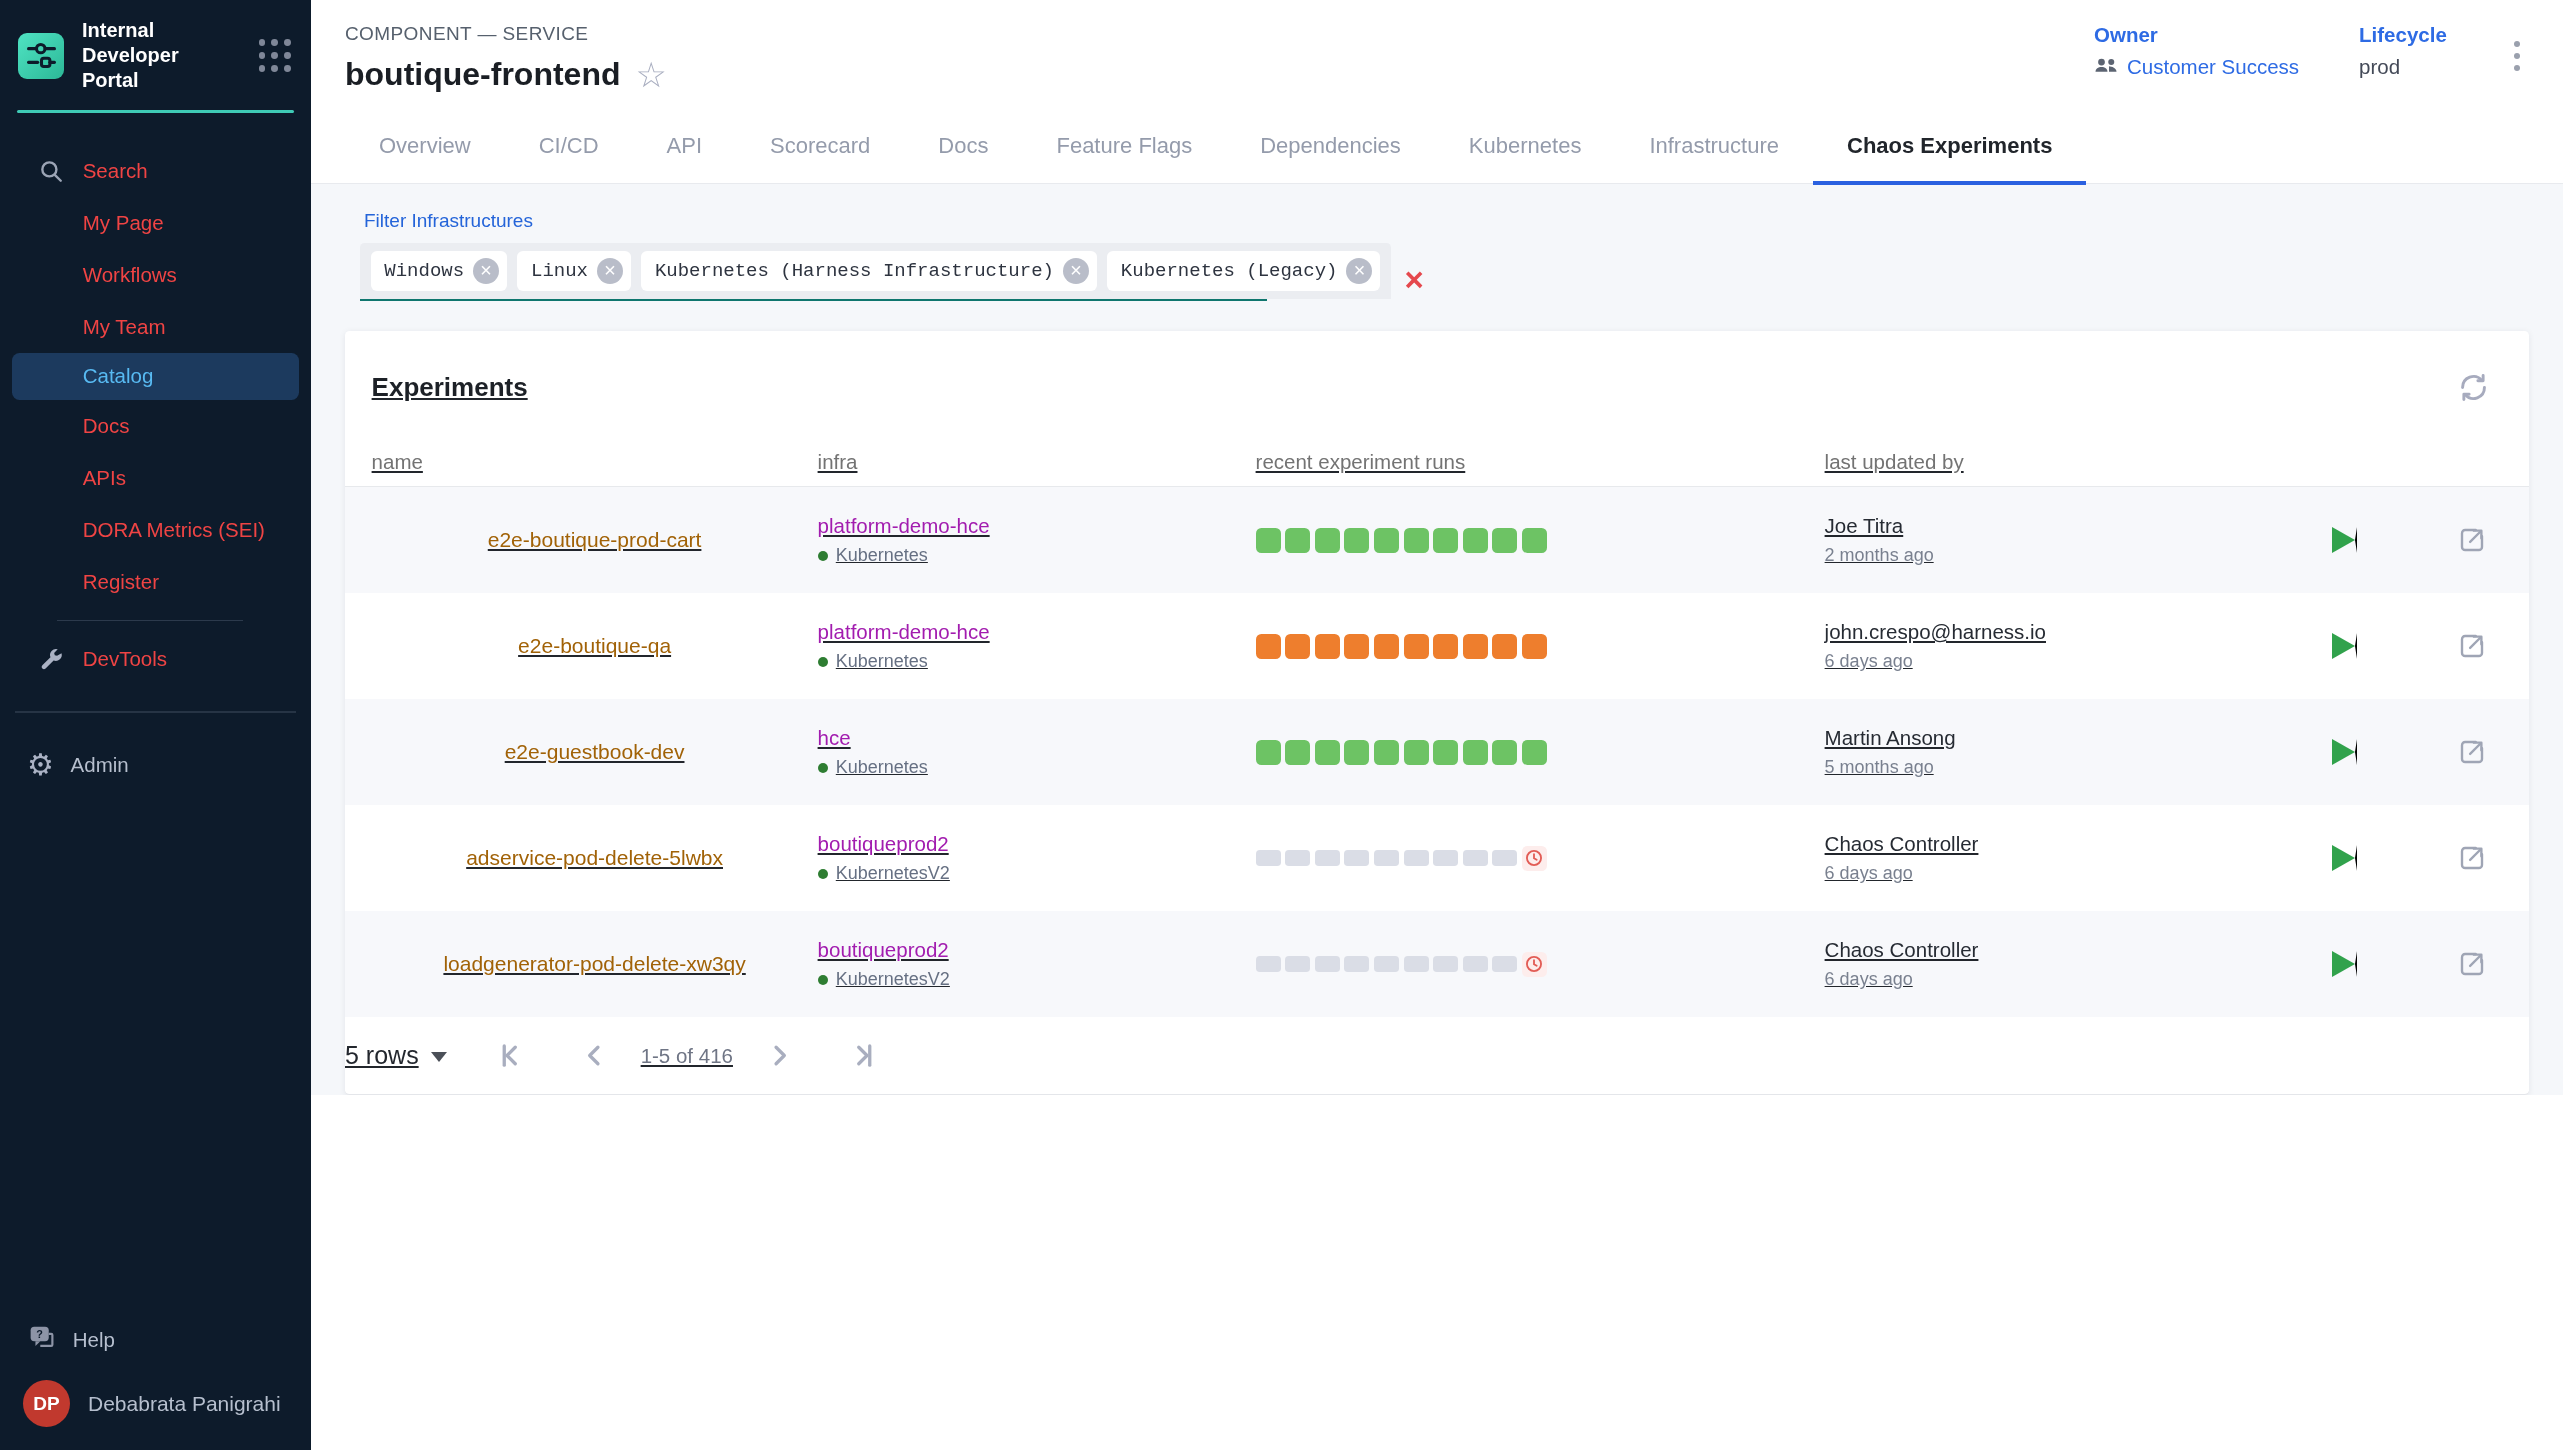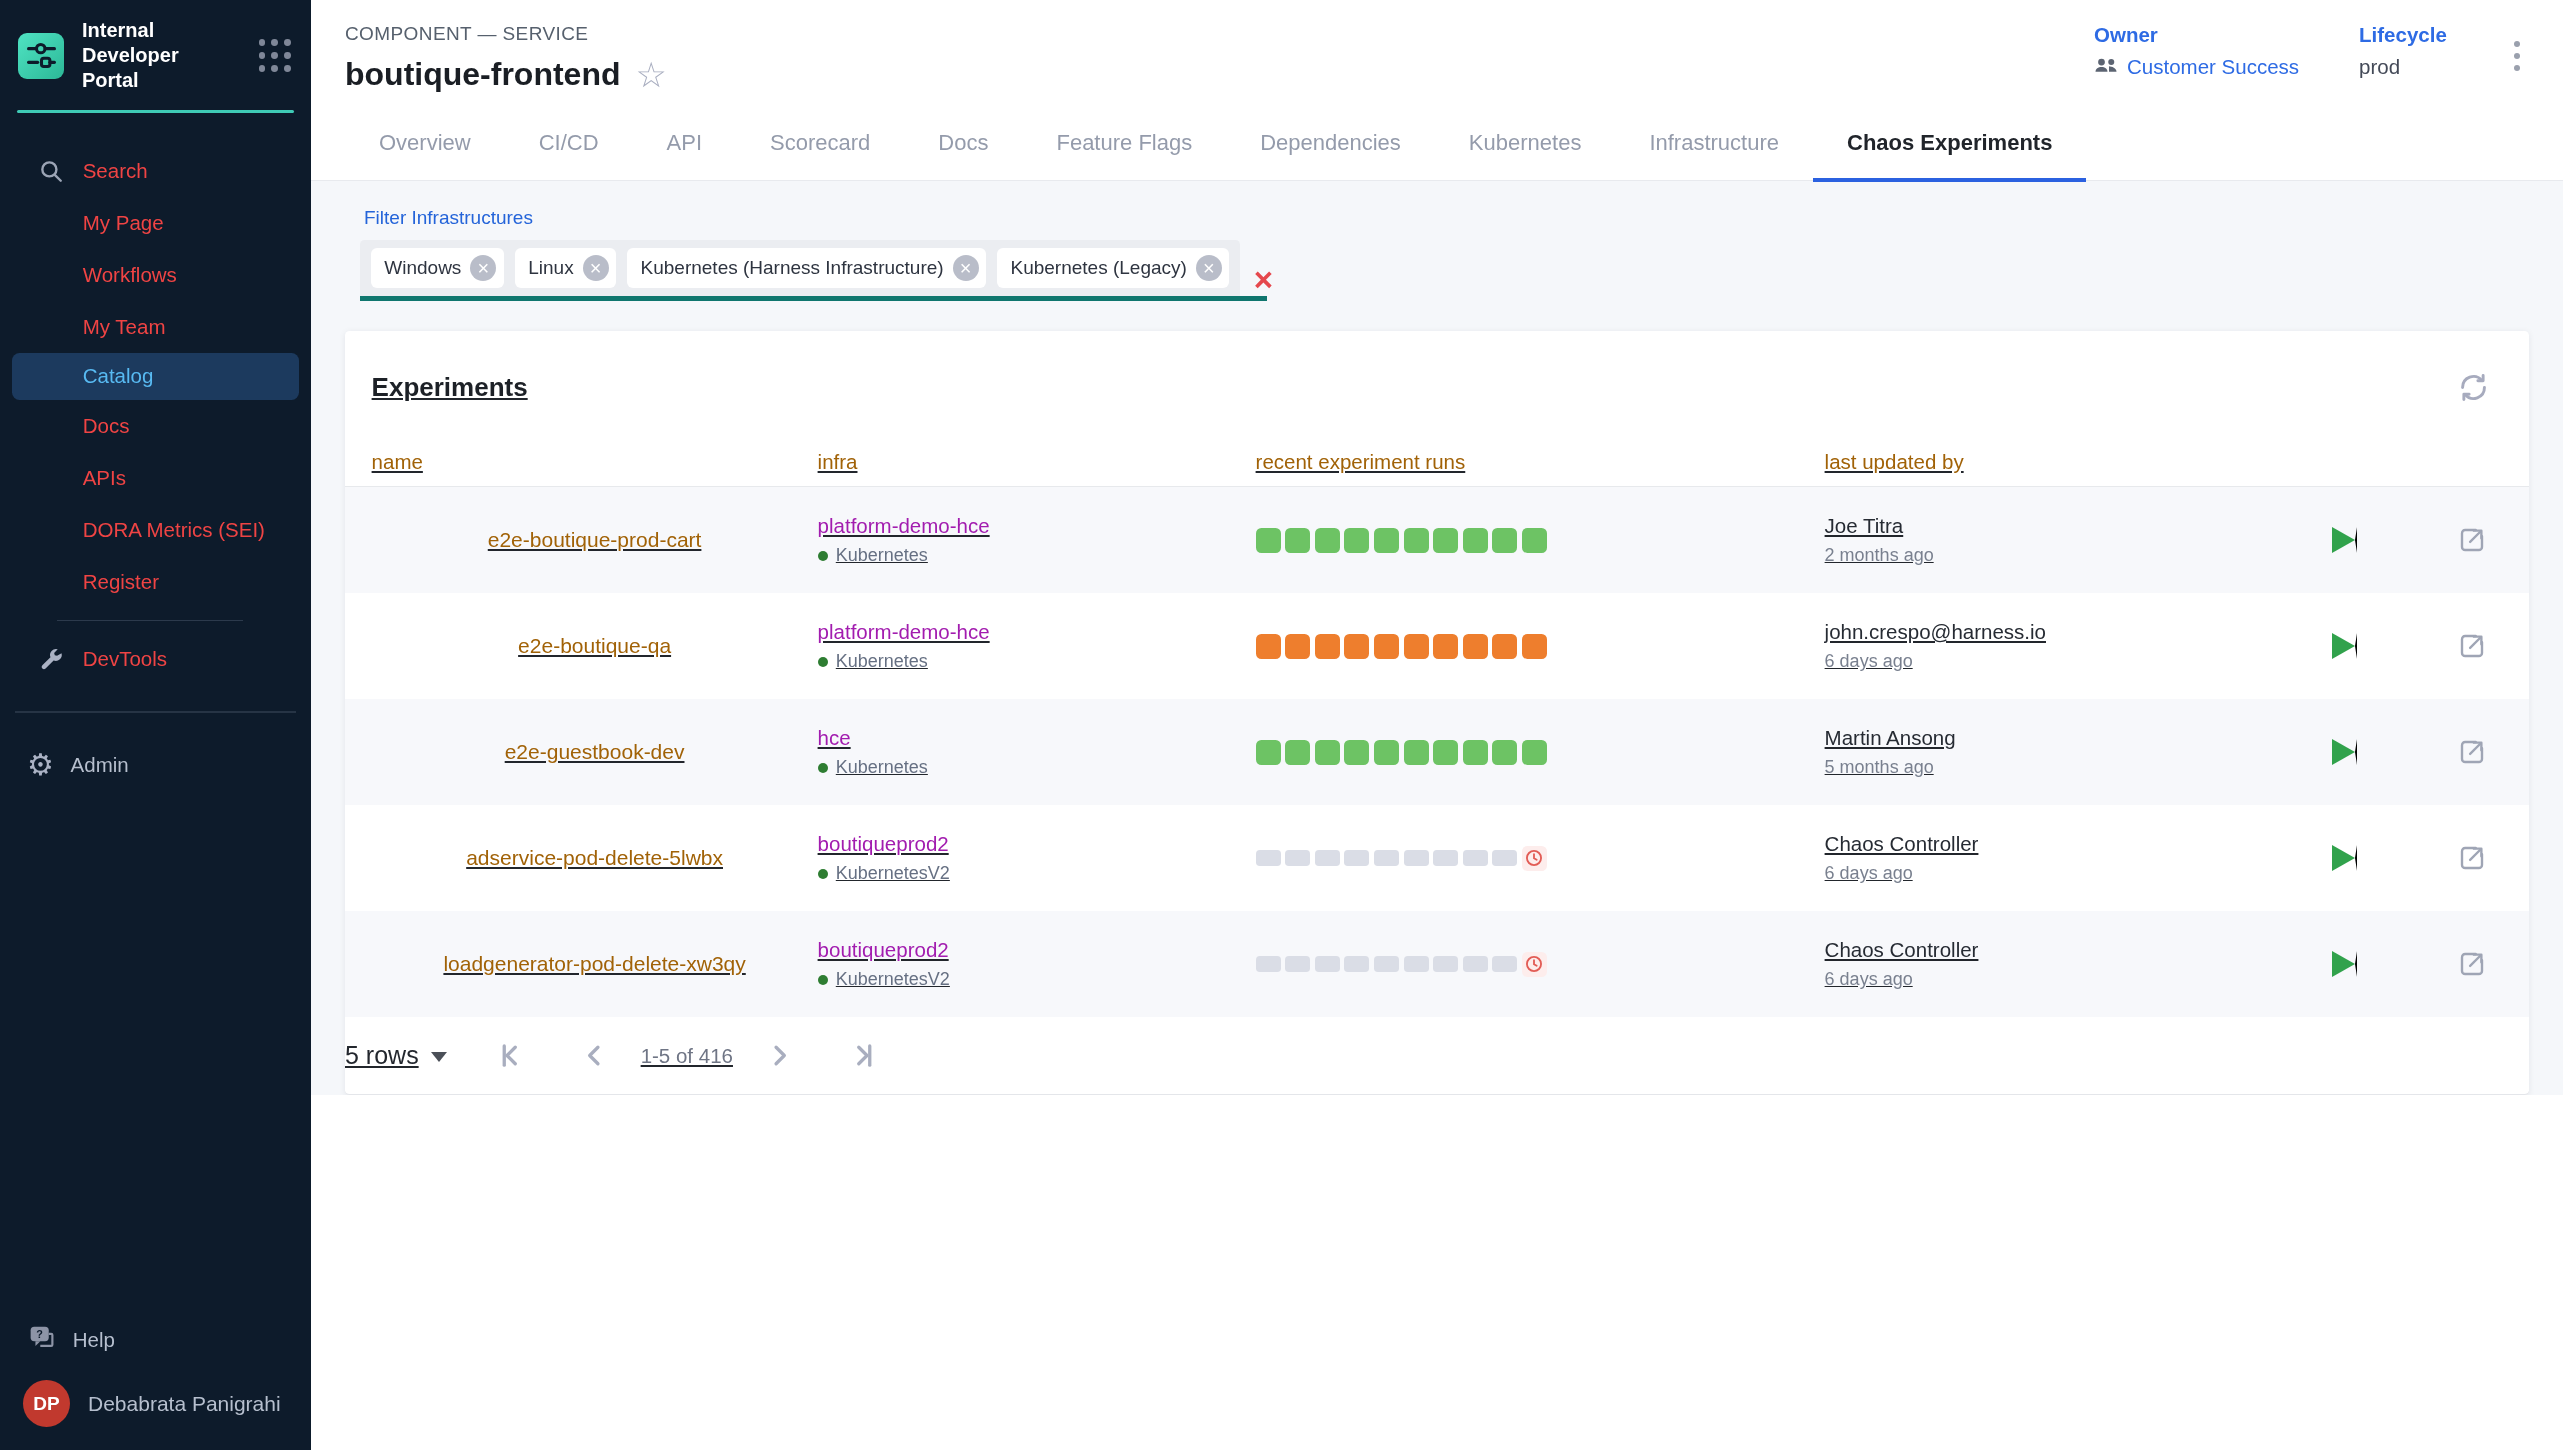--- a/index.html
+++ b/index.html
@@ -48,37 +48,37 @@
   .kebab i { width:6px; height:6px; border-radius:50%; background:#9aa0ad; }
 
   .tab-bar { display:flex; padding-left:34px; border-bottom:1.5px solid #e8eaee; height:82px; align-items:stretch; }
   .tab { display:flex; align-items:center; padding:0 34px; font-size:22px; color:#949bab; font-weight:500;
     cursor:pointer; position:relative; white-space:nowrap; }
   .tab.active { color:#21252b; font-weight:700; }
   .tab.active::after { content:""; position:absolute; left:0; right:0; bottom:-1.5px; height:3.8px; background:#2b61e0; }
 
   .content-band { background:#f5f7fa; padding:26px 0 0 0; }
   .filter-label { margin-left:53px; font-size:19px; color:#2464d9; cursor:pointer; display:inline-block; }
-  .chips-row { display:flex; align-items:flex-end; margin:10.6px 0 0 49px; border-bottom:5px solid #0f766e; width:907px; }
+  .chips-row { display:flex; align-items:flex-end; margin:10.6px 0 0 49px; border-bottom:2px solid #0f766e; width:907px;font-family:Liberation Mono, monospace; }
   .chips-box { background:#ebedf1; border-radius:4.6px 4.6px 0 0; display:flex; align-items:center; gap:10.6px;
     padding:7.6px 10.6px; flex:1; min-height:56px; }
   .chip { background:#ffffff; border-radius:6px; display:flex; align-items:center; gap:9px;
     padding:6.8px 7.6px 6.8px 13.7px; font-size:19px; color:#2e3440; white-space:nowrap; cursor:default; }
   .chip .chip-x { width:26px; height:26px; border-radius:50%; background:#b9bdc9; color:#ffffff;
     display:flex; align-items:center; justify-content:center; font-size:20px; cursor:pointer; }
   .clear-x { color:#e5484d; font-size:33px; font-weight:700; padding:0 13.7px; cursor:pointer; line-height:1; }
 
   .card { background:#ffffff; border-radius:4.6px; margin:30px 34px 0 34px;
     box-shadow:0 1.5px 6px rgba(20,30,50,0.08); border-bottom:1.5px solid #e4e6ea;text-decoration:underline; }
   .card-head { display:flex; align-items:center; justify-content:space-between; padding:39px 38px 32px 26.6px; }
   .card-title { font-size:26px; font-weight:700; color:#1d2127; }
   .refresh-btn { background:none; border:none; cursor:pointer; width:35px; height:35px; }
 
   .thead { display:grid; grid-template-columns:446px 438px 569px 456px 1fr; padding-left:26.6px;
-    height:50px; align-items:center; color:#a16207; font-size:20.5px; border-bottom:1.5px solid #e7e9ec; }
+    height:50px; align-items:center; color:#737373; font-size:20.5px; border-bottom:1.5px solid #e7e9ec; }
   .trow { display:grid; grid-template-columns:446px 438px 569px 456px 1fr; padding-left:26.6px;
     height:106px; align-items:center; }
   .trow.odd { background:#f7f8fb; }
   .trow.even { background:#ffffff; }
   .cell-name { font-size:21px; color:#a16207;text-align:center; }
   .infra-name { font-size:20.5px; color:#a21caf; margin-bottom:7.6px; }
   .infra-sub { display:flex; align-items:center; gap:7.6px; font-size:18px; color:#667083; }
   .infra-dot { width:10.6px; height:10.6px; border-radius:50%; background:#2e7d32; }
   .runs { display:flex; align-items:center; gap:4.6px; }
   .run-sq { width:25px; height:25px; border-radius:5.3px; }

